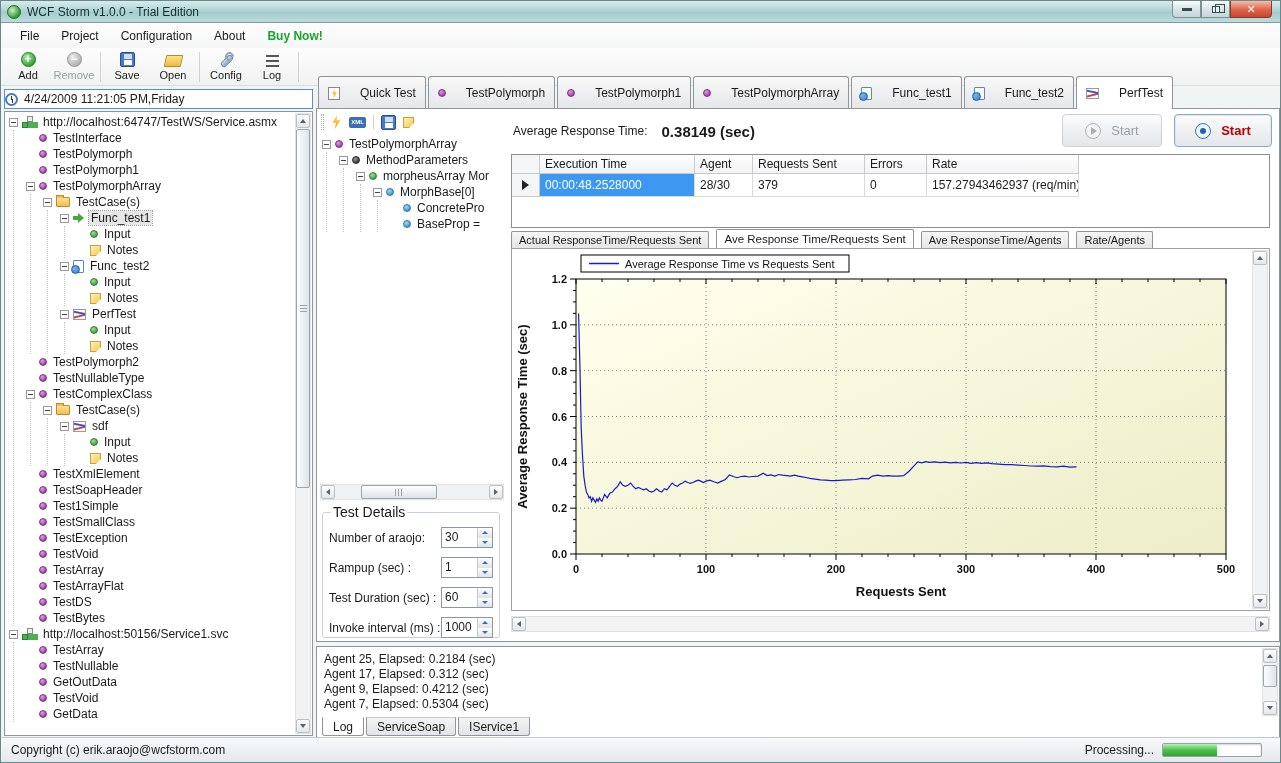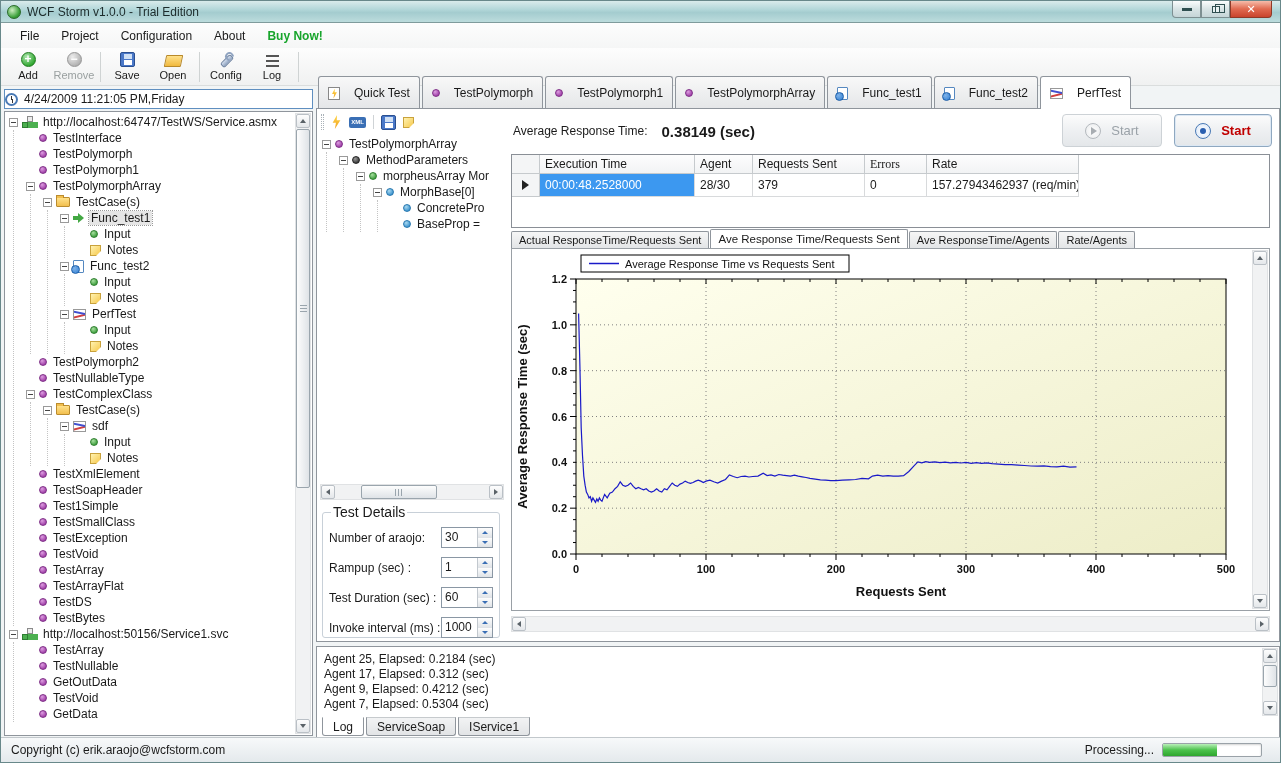--- a/index.html
+++ b/index.html
@@ -118,21 +118,21 @@
   .tri-rt { width:0; height:0; border-top:3px solid transparent; border-bottom:3px solid transparent; border-left:4px solid #5a6268; }
   .sb-thumb { position:absolute; background:linear-gradient(90deg,#fdfdfd,#dfe3e7); border:1px solid #9aa5ad;
     border-radius:2px; display:flex; align-items:center; justify-content:center; }
   .sb-thumb.h { background:linear-gradient(#fdfdfd,#dfe3e7); }
   .grip-v { width:7px; height:8px; background:repeating-linear-gradient(#9aa5ad 0 1px,transparent 1px 3px); }
   .grip-h { width:8px; height:7px; background:repeating-linear-gradient(90deg,#9aa5ad 0 1px,transparent 1px 3px); }
 
   
   .tabstrip { position:absolute; left:315px; top:86px; right:2px; height:22px;
     display:flex; align-items:flex-end; gap:2px; padding-left:2px; }
-  .tab { height:19px; display:flex; align-items:center; gap:14px; padding:16px 9px;
+  .tab { height:19px; display:flex; align-items:center; gap:20px; padding:16px 9px;
     background:linear-gradient(#f8f8f8,#e4e6e8); border:1px solid #8f959c; border-bottom:none;
     border-radius:3px 3px 0 0; font-size:12px; }
   .tab.active { height:22px; background:#fff; position:relative; z-index:3; }
   .content-box { position:absolute; left:315px; top:107px; width:964px; height:534px;
     background:#fff; border:1px solid #8f959c; z-index:2; }
 
   
   .param-panel { position:absolute; left:1px; top:1px; width:188px; height:531px; }
   .mini-toolbar { height:24px; display:flex; align-items:center; gap:7px; padding-left:3px; }
   .tb-grip { width:3px; height:16px; border-left:1px dotted #aab2b8; border-right:1px dotted #aab2b8; }
@@ -170,21 +170,21 @@
   .g-corner { width:28px; flex:none; background:#f4f5f6; border-right:1px solid #c6cacd; border-bottom:1px solid #c6cacd; }
   .g-h { flex:none; padding:2px 5px; background:linear-gradient(#fdfdfd,#f2f3f4);
     border-right:1px solid #c6cacd; border-bottom:1px solid #c6cacd; white-space:nowrap; overflow:hidden; }
   .g-row { display:flex; height:23px; }
   .g-rowhdr { width:28px; flex:none; background:#f4f5f6; border-right:1px solid #c6cacd; border-bottom:1px solid #c6cacd;
     display:flex; align-items:center; justify-content:center; }
   .g-rowhdr::after { content:""; border-top:5px solid transparent; border-bottom:5px solid transparent; border-left:7px solid #222; }
   .g-c { flex:none; padding:4px 5px; border-right:1px solid #d8dadc; border-bottom:1px solid #d8dadc; white-space:nowrap; overflow:hidden; }
   .g-c.sel { background:#3c98f0; color:#fff; }
 
-  .chart-tabs { position:absolute; left:4px; top:120px; right:8px; height:18px; display:flex; align-items:flex-end; gap:1px; font-size:11px; }
+  .chart-tabs { position:absolute; left:4px; top:120px; right:8px; height:18px; display:flex; align-items:flex-end; gap:7px; font-size:11px; }
   .ctab { height:17px; padding:0 7px; display:flex; align-items:center;
     background:linear-gradient(#f6f6f6,#e3e5e7); border:1px solid #8f959c; border-bottom:none; border-radius:2px 2px 0 0; }
   .ctab.active { height:19px; background:#fff; position:relative; z-index:2; font-size:11.5px; }
   .chart-box { position:absolute; left:4px; top:138px; right:8px; height:363px; border:1px solid #9aa0a6; background:#fff; }
   .chart-box svg { position:absolute; left:1px; top:0; }
   svg text { font-family:"Liberation Sans","DejaVu Sans",sans-serif; }
 
   
   .log-panel { position:absolute; left:315px; top:645px; width:964px; height:93px; border:1px solid #8f959c; background:#fff; }
   .log-lines { position:absolute; left:7px; top:5px; right:22px; bottom:24px; overflow:hidden; line-height:15px; font-size:12px; }
@@ -736,21 +736,21 @@
         <span class="icon-circle"></span>
         <span>Start</span>
       </div>
 
       <div class="grid" id="grid">
           <div class="g-head">
             <div class="g-corner"></div>
             <div class="g-h" style="width: 155px;">Execution Time</div>
             <div class="g-h" style="width: 58px;">Agent</div>
             <div class="g-h" style="width: 112px;">Requests Sent</div>
-            <div class="g-h" style="width: 62px; font-family: Liberation Serif, serif;">Errors</div>
+            <div class="g-h" style="width: 62px;">Errors</div>
             <div class="g-h" style="width: 152px;">Rate</div>
           </div>
           <div class="g-row">
             <div class="g-rowhdr"></div>
             <div class="g-c sel" style="width: 155px;">00:00:48.2528000</div>
             <div class="g-c" style="width: 58px;">28/30</div>
             <div class="g-c" style="width: 112px;">379</div>
             <div class="g-c" style="width: 62px;">0</div>
             <div class="g-c" style="width: 152px;">157.27943462937 (req/min)</div>
           </div>

